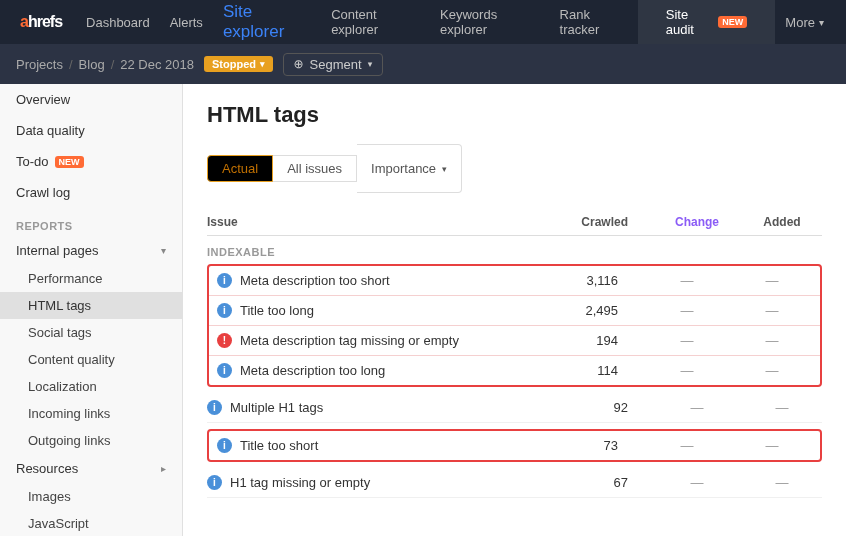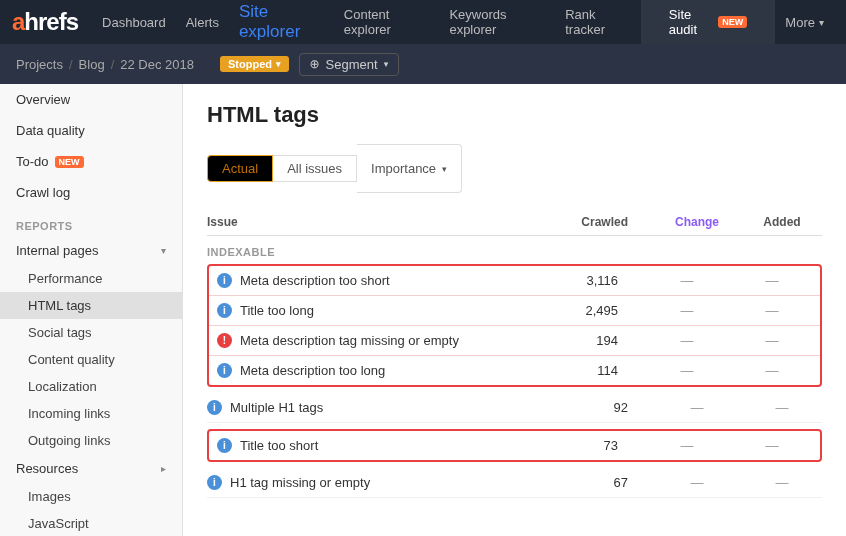--- a/index.html
+++ b/index.html
@@ -2,21 +2,21 @@
 <html><head>
   <meta charset="utf-8">
   <style>
     * { box-sizing: border-box; margin: 0; padding: 0; }
     body { font-family: -apple-system, BlinkMacSystemFont, 'Segoe UI', Arial, sans-serif; font-size: 13px; background: #f5f5f5; color: #333; width: 846px; }
   </style>
 </head>
 <body>
 
 <nav style="background:#1e2533; display:flex; align-items:center; height:44px; padding:0 12px; gap:0;">
-  <div style="color:#ff6b35; font-size:24px; font-weight:900; margin-right:14px; letter-spacing:-1px;"><span style="color:#ff6b35; font-weight:900;">a</span><span style="color:white; font-weight:900;">hrefs</span></div>
+  <div style="color:#ff6b35; font-size:16px; font-weight:900; margin-right:14px; letter-spacing:-1px;margin-left:8px;"><span style="color:#ff6b35; font-weight:900;">a</span><span style="color:white; font-weight:900;">hrefs</span></div>
   <div style="display:flex; align-items:center; flex:1; height:100%;">
     <a style="color:#bbb; font-size:13px; padding:0 10px; height:44px; display:flex; align-items:center; cursor:pointer; text-decoration:none;">Dashboard</a>
     <a style="color:#bbb; font-size:13px; padding:0 10px; height:50px; display:flex; align-items:center; cursor:pointer; text-decoration:none;">Alerts</a>
     <a style="color:#3b82f6; font-size:17px; padding:0 10px; height:44px; display:flex; align-items:center; cursor:pointer; text-decoration:none;">Site explorer</a>
     <a style="color:#bbb; font-size:13px; padding:0 10px; height:44px; display:flex; align-items:center; cursor:pointer; text-decoration:none;">Content explorer</a>
     <a style="color:#bbb; font-size:13px; padding:0 10px; height:44px; display:flex; align-items:center; cursor:pointer; text-decoration:none;">Keywords explorer</a>
     <a style="color:#bbb; font-size:13px; padding:0 10px; height:44px; display:flex; align-items:center; cursor:pointer; text-decoration:none;">Rank tracker</a>
     <a style="color:white; font-size:13px; padding:0 28px; height:44px; display:flex; align-items:center; cursor:pointer; text-decoration:none; background:rgba(255,255,255,0.08);">
       <span>Site audit</span>
       <span style="background:#ff6b35; color:white; font-size:9px; font-weight:bold; padding:1px 4px; border-radius:3px; margin-left:5px;">NEW</span>
@@ -27,21 +27,21 @@
     <span style="font-size:10px;">▾</span>
   </div>
 </nav>
 
 <div style="background:#2c3344; padding:0 16px; height:40px; display:flex; align-items:center; gap:6px;">
   <span style="color:#aaa; font-size:13px; cursor:pointer;">Projects</span>
   <span style="color:#666;">/</span>
   <span style="color:#aaa; font-size:13px; cursor:pointer;">Blog</span>
   <span style="color:#666;">/</span>
   <span style="color:#aaa; font-size:13px;">22 Dec 2018</span>
-  <div style="background:#e8a020; color:white; font-size:11px; font-weight:bold; padding:2px 8px; border-radius:3px; cursor:pointer; display:flex; align-items:center; gap:4px; margin-left:20px;">
+  <div style="background:#e8a020; color:white; font-size:11px; font-weight:bold; padding:2px 8px; border-radius:3px; cursor:pointer; display:flex; align-items:center; gap:4px; margin-left:4px;">
     <span>Stopped</span>
     <span style="font-size:9px;">▾</span>
   </div>
   <div style="background:transparent; border:1px solid #555; color:#ccc; padding:3px 10px; border-radius:4px; font-size:13px; cursor:pointer; display:flex; align-items:center; gap:6px; margin-left:4px;">
     <span style="font-size:12px;">⊕</span>
     <span>Segment</span>
     <span style="font-size:9px;">▾</span>
   </div>
 </div>
 

